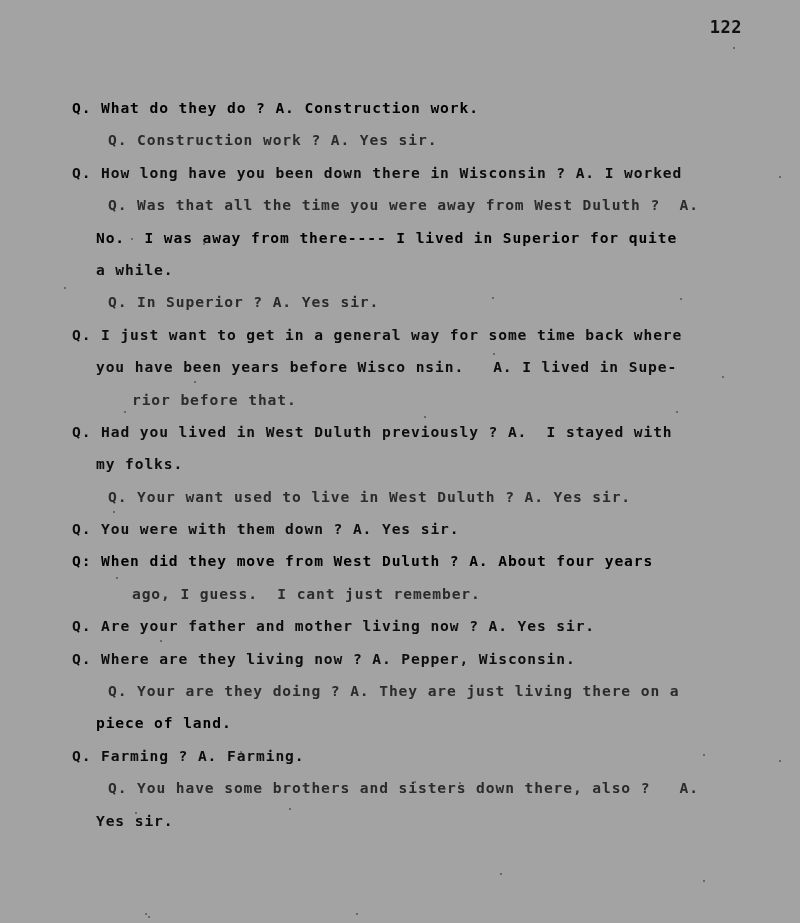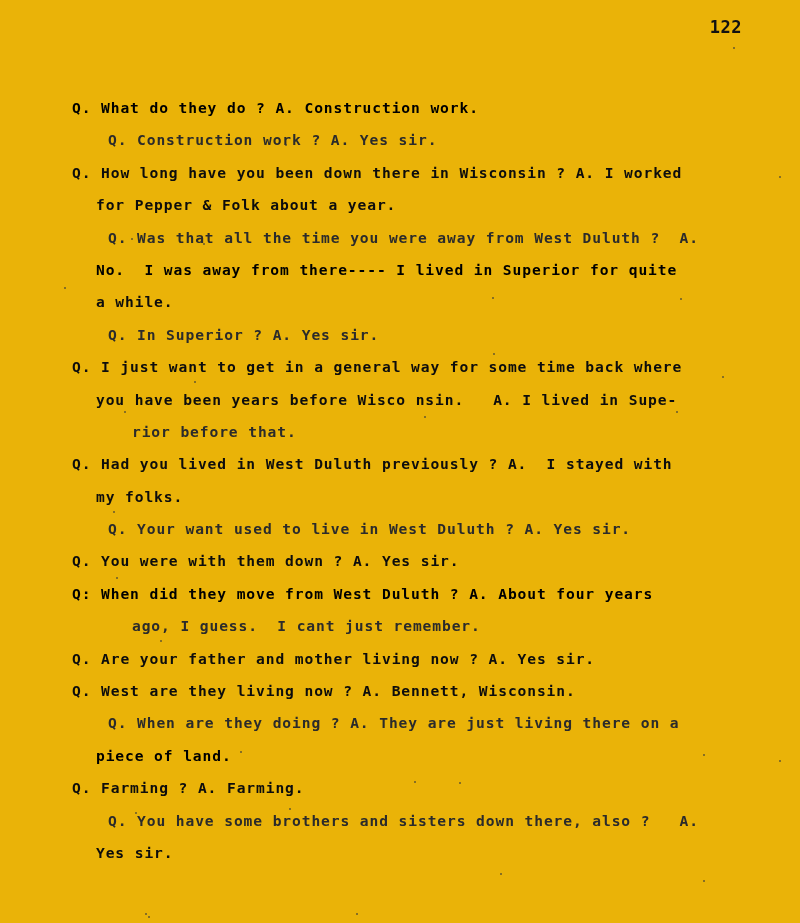--- a/index.html
+++ b/index.html
@@ -15,21 +15,21 @@
     overflow: hidden;
     font-family: "DejaVu Sans Mono", "Liberation Mono", monospace;
     color: #0a0a0a;
     -webkit-font-smoothing: none;
   }
 
   
   #page {
     position: absolute;
     inset: 0;
-    background: #eab308;
+    background: #a3a3a3;
   }
 
   
   #page-number {
     position: absolute;
     top: 17px;
     left: 0;
     width: 742px;
     text-align: right;
     font-family: "DejaVu Sans Mono", "Liberation Mono", monospace;
@@ -78,37 +78,36 @@
 <body>
 
 <div id="page">
 
   <div id="page-number">122</div>
 
   <div id="transcript">
       <div class="tx-line ink-dark">Q. What do they do ? A. Construction work.</div>
       <div class="tx-line ink-light">Q. Construction work ? A. Yes sir.</div>
       <div class="tx-line">Q. How long have you been down there in Wisconsin ? A. I worked</div>
-      <div class="tx-line cont">for Pepper &amp; Folk about a year.</div>
       <div class="tx-line ink-light">Q. Was that all the time you were away from West Duluth ?  A.</div>
       <div class="tx-line cont ink-dark">No.  I was away from there---- I lived in Superior for quite</div>
       <div class="tx-line cont">a while.</div>
       <div class="tx-line ink-light">Q. In Superior ? A. Yes sir.</div>
       <div class="tx-line">Q. I just want to get in a general way for some time back where</div>
       <div class="tx-line cont">you have been years before Wisco nsin.   A. I lived in Supe-</div>
       <div class="tx-line cont ink-light">rior before that.</div>
       <div class="tx-line">Q. Had you lived in West Duluth previously ? A.  I stayed with</div>
       <div class="tx-line cont">my folks.</div>
       <div class="tx-line ink-light">Q. Your want used to live in West Duluth ? A. Yes sir.</div>
       <div class="tx-line">Q. You were with them down ? A. Yes sir.</div>
       <div class="tx-line ink-dark">Q: When did they move from West Duluth ? A. About four years</div>
       <div class="tx-line cont ink-light">ago, I guess.  I cant just remember.</div>
       <div class="tx-line">Q. Are your father and mother living now ? A. Yes sir.</div>
-      <div class="tx-line">Q. West are they living now ? A. Bennett, Wisconsin.</div>
-      <div class="tx-line ink-light">Q. When are they doing ? A. They are just living there on a</div>
+      <div class="tx-line">Q. Where are they living now ? A. Pepper, Wisconsin.</div>
+      <div class="tx-line ink-light">Q. Your are they doing ? A. They are just living there on a</div>
       <div class="tx-line cont ink-dark">piece of land.</div>
       <div class="tx-line">Q. Farming ? A. Farming.</div>
       <div class="tx-line ink-light">Q. You have some brothers and sisters down there, also ?   A.</div>
       <div class="tx-line cont">Yes sir.</div>
     </div>
 
 <div class="speck" style="left: 104px; top: 108px; width: 2px; height: 2px;"></div>
     <div class="speck" style="left: 285px; top: 144px; width: 2px; height: 2px;"></div>
     <div class="speck" style="left: 779px; top: 176px; width: 2px; height: 2px;"></div>
     <div class="speck" style="left: 131px; top: 238px; width: 2px; height: 2px;"></div>

